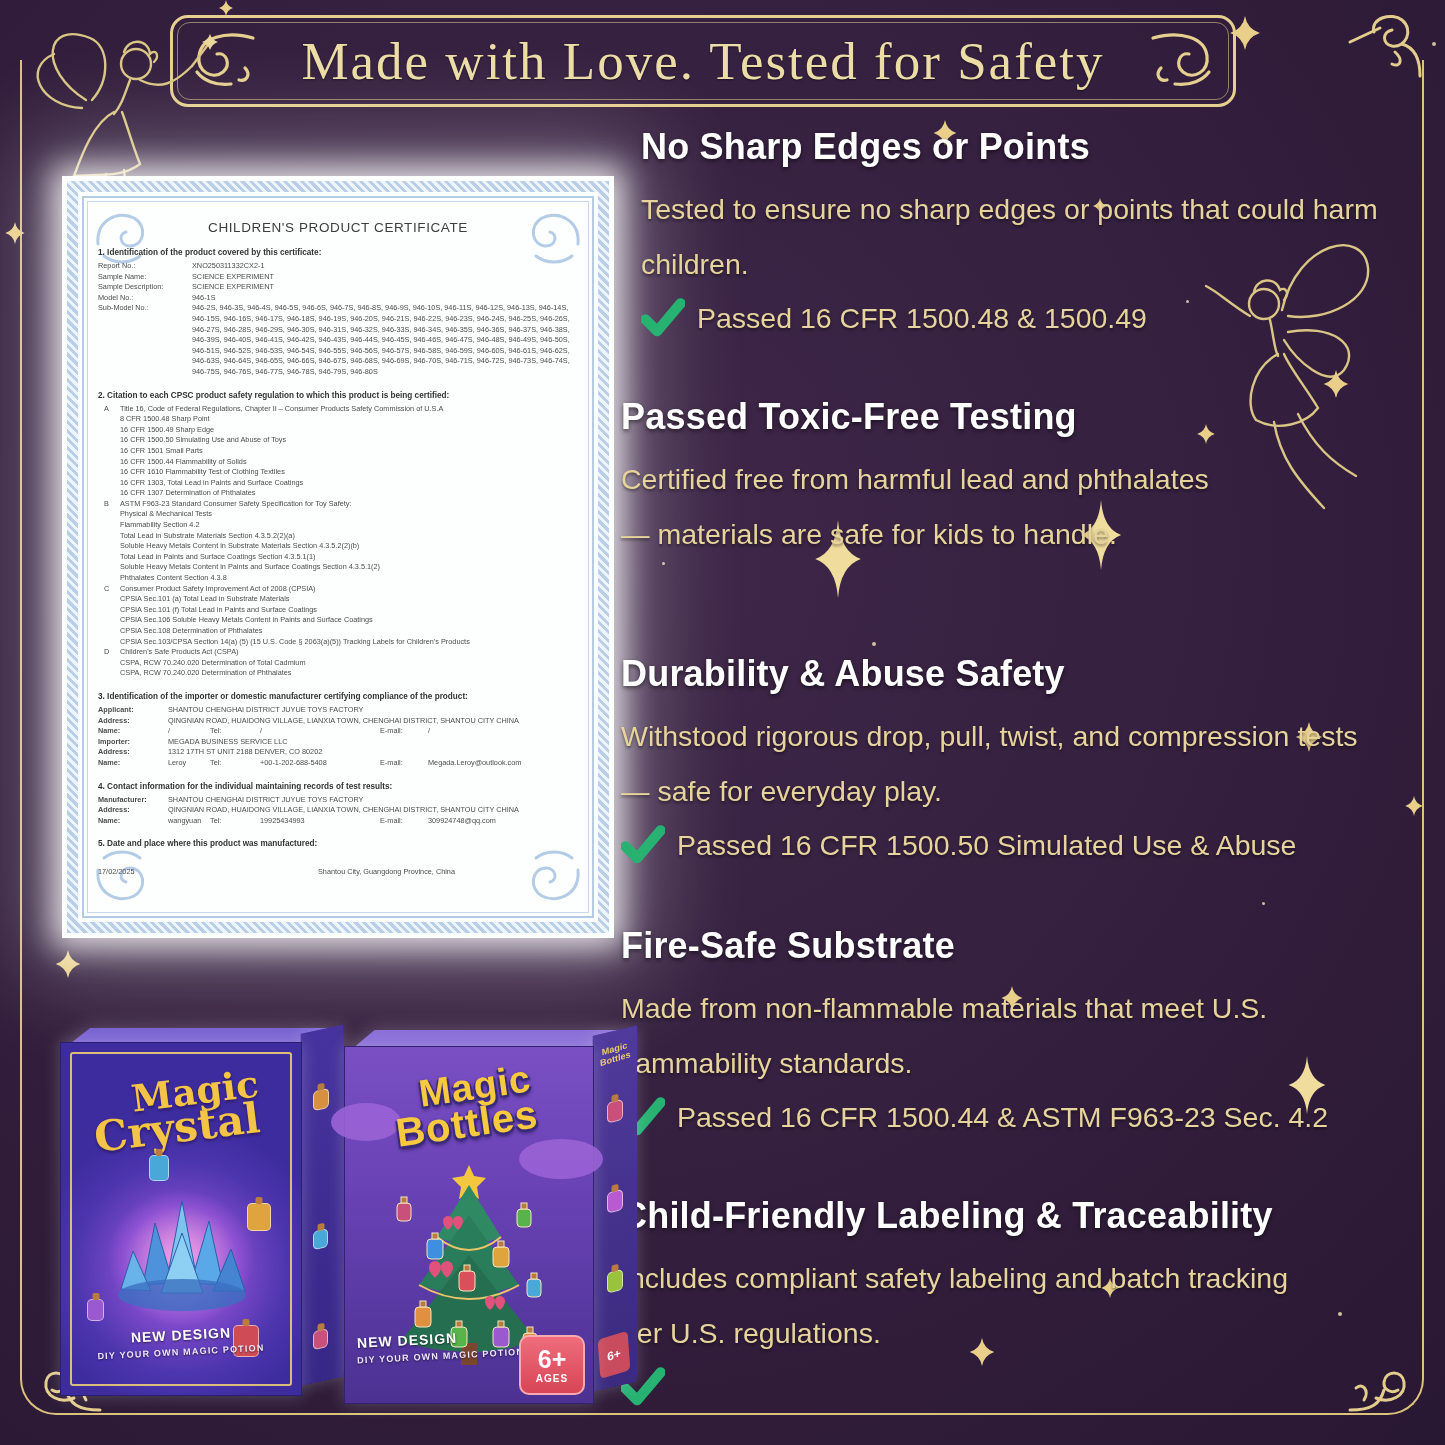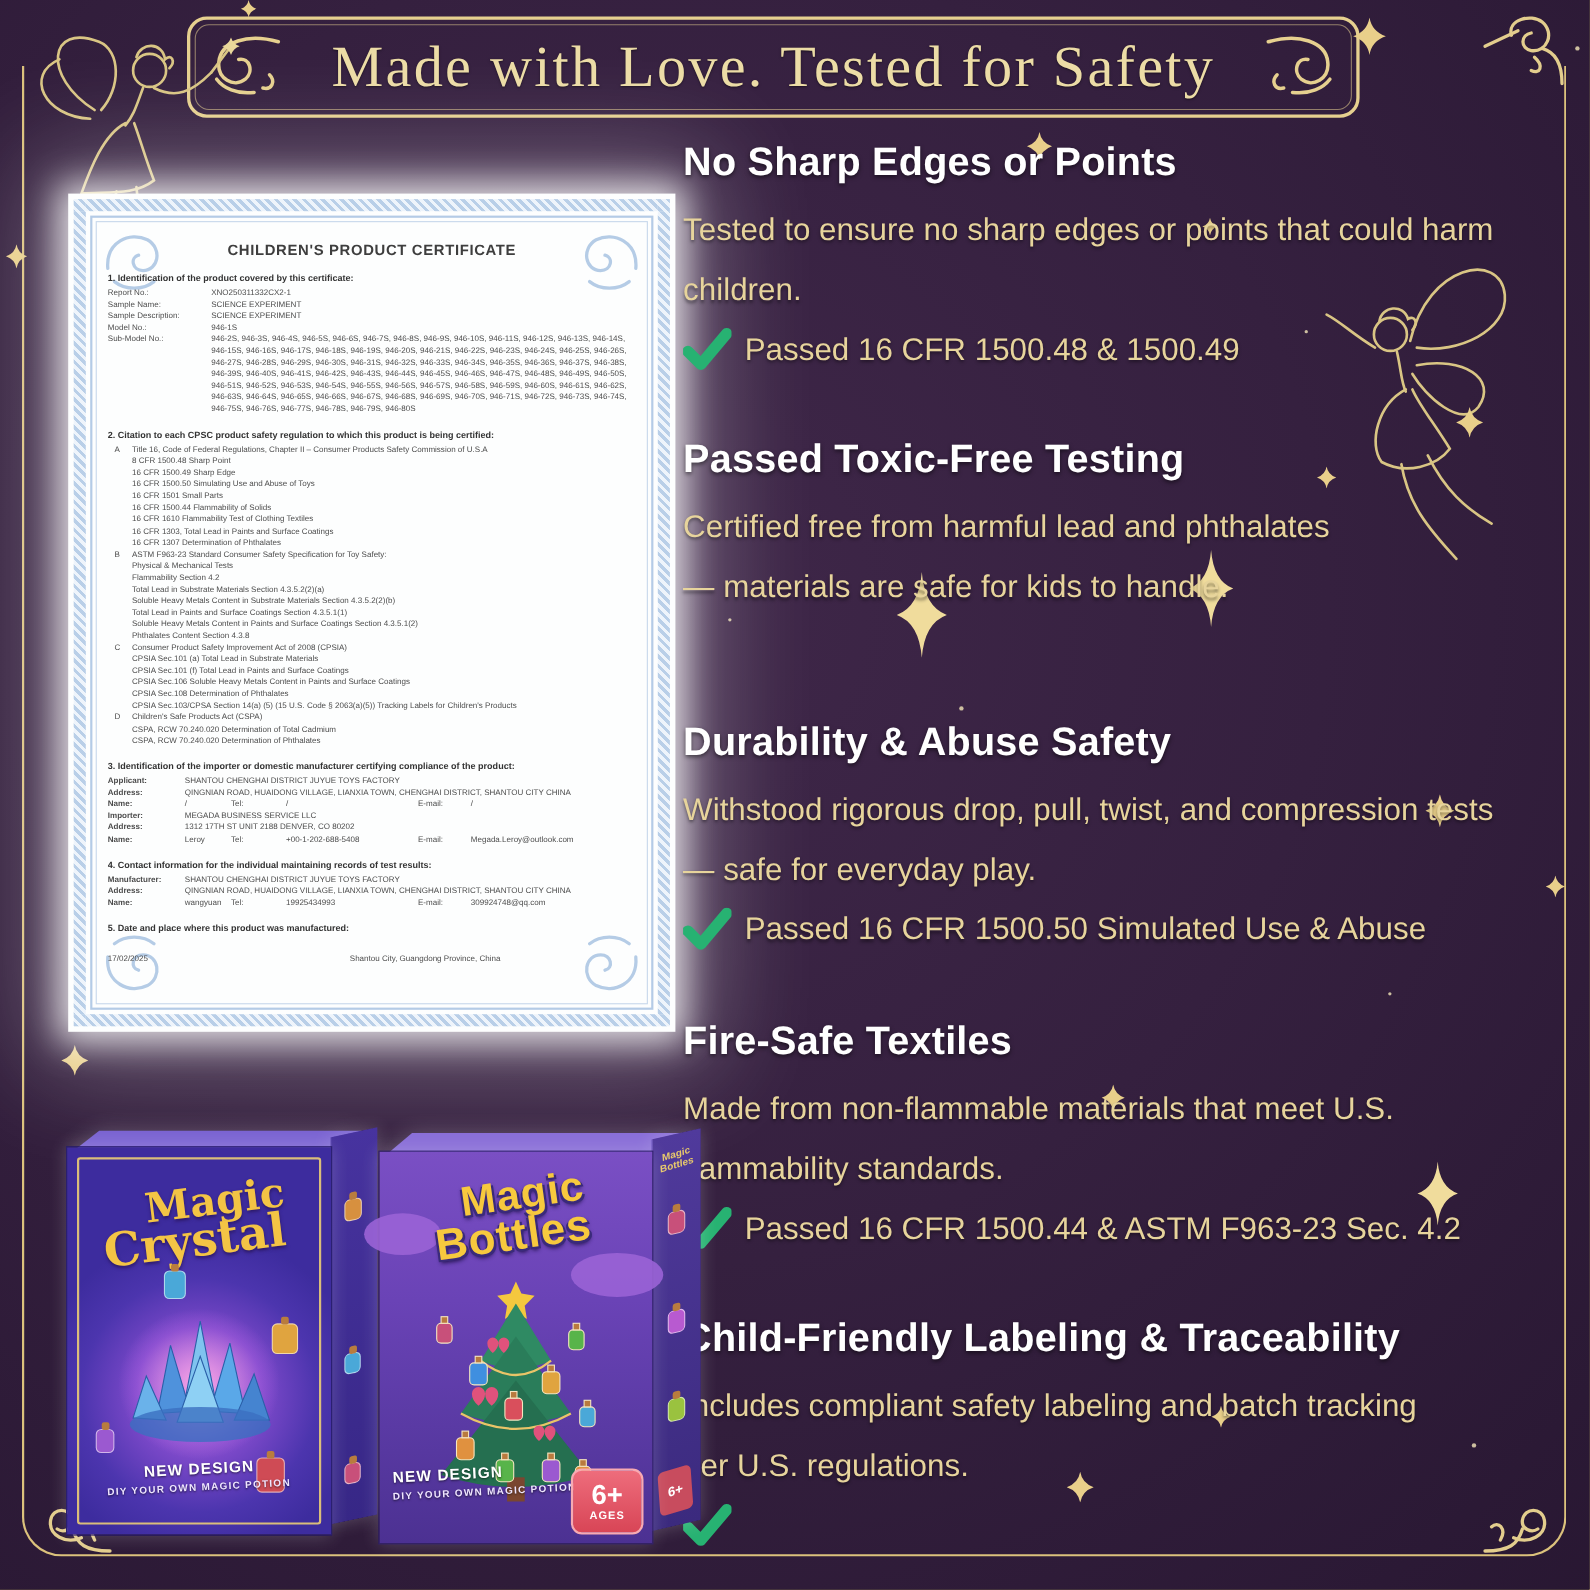--- a/index.html
+++ b/index.html
@@ -25,39 +25,39 @@
   .dot{position:absolute;border-radius:50%;background:#e9dcb2;opacity:.85;}
   
   .cert{position:absolute;left:62px;top:176px;width:552px;height:762px;background:#fdfefe;
     box-shadow:0 0 30px 10px rgba(255,255,255,.8),0 0 90px 34px rgba(255,255,255,.3);}
   .cert-band{position:absolute;inset:5px;border:11px solid transparent;
     border-image:repeating-linear-gradient(45deg,#b9cfe8 0 3px,#eef4fb 3px 6px) 11;}
   .cert-rule1{position:absolute;inset:20px;border:2px solid #b4cbe6;}
   .cert-rule2{position:absolute;inset:25px;border:1px solid #c7d8ec;}
   .cert-curl{position:absolute;opacity:.85;}
   .cert-content{position:absolute;inset:30px 36px;overflow:hidden;color:#4c4c4c;font-size:7.3px;}
-  .cert-title{text-align:center;font-weight:bold;font-size:13.5px;color:#3e3e3e;letter-spacing:.6px;margin-top:14px;}
+  .cert-title{text-align:center;font-weight:normal;font-size:13.5px;color:#3e3e3e;letter-spacing:.6px;margin-top:14px;}
   .cert-h{font-weight:bold;color:#333;font-size:8.2px;margin:13px 0 4px 0;}
   .crow{display:flex;line-height:10.6px;}
   .crow .cl{flex:0 0 88px;}
   .crow .cv{flex:1;min-width:0;}
   .crow .ctag{flex:0 0 16px;margin-left:6px;}
   .crow .cl2{flex:0 0 50px;}
   .crow .cv2{flex:0 0 120px;}
   .crow .cl3{flex:0 0 48px;}
   .crow .cv3{flex:0 0 150px;}
   .crow.s1 .cl{flex:0 0 94px;}
   .crow.s3 .cl,.crow.s4 .cl{flex:0 0 70px;font-weight:bold;}
   .s5row{display:flex;line-height:11px;margin-top:18px;}
   .s5row .s5date{flex:0 0 160px;}
   .s5row .s5place{flex:1;text-align:left;padding-left:60px;}
   
   .features{position:absolute;left:621px;top:126px;width:818px;}
   .feature{position:relative;}
-  .feature:nth-of-type(1){height:270px;}
+  .feature:nth-of-type(1){height:270px;margin-left:20px;}
   .feature:nth-of-type(2){height:257px;}
   .feature:nth-of-type(3){height:272px;}
   .feature:nth-of-type(4){height:270px;}
   .f-head{font-size:36px;font-weight:bold;color:#ffffff;letter-spacing:.2px;
     text-shadow:0 2px 4px rgba(0,0,0,.55);margin-bottom:14px;}
   .f-body{font-size:28.5px;color:#e7d49c;line-height:55px;text-shadow:0 2px 3px rgba(0,0,0,.45);}
   .f-check{display:flex;align-items:center;gap:12px;margin-top:6px;}
   .f-check-text{font-size:28.5px;color:#e7d49c;text-shadow:0 2px 3px rgba(0,0,0,.45);}
   
   .pbox{position:absolute;}
@@ -524,21 +524,21 @@
         <div class="f-body">Withstood rigorous drop, pull, twist, and compression tests</div>
         <div class="f-body">— safe for everyday play.</div>
         <div class="f-check">
           <svg class="check" width="44" height="40" viewBox="0 0 30 26">
             <polyline points="3,14 11,22 27,3" fill="none" stroke="#27b272" stroke-width="7" stroke-linecap="round" stroke-linejoin="round"></polyline>
           </svg>
           <span class="f-check-text">Passed 16 CFR 1500.50 Simulated Use &amp; Abuse</span>
         </div>
       </div>
       <div class="feature">
-        <div class="f-head">Fire-Safe Textiles</div>
+        <div class="f-head">Fire-Safe Substrate</div>
         <div class="f-body">Made from non-flammable materials that meet U.S.</div>
         <div class="f-body">flammability standards.</div>
         <div class="f-check">
           <svg class="check" width="44" height="40" viewBox="0 0 30 26">
             <polyline points="3,14 11,22 27,3" fill="none" stroke="#27b272" stroke-width="7" stroke-linecap="round" stroke-linejoin="round"></polyline>
           </svg>
           <span class="f-check-text">Passed 16 CFR 1500.44 &amp; ASTM F963-23 Sec. 4.2</span>
         </div>
       </div>
       <div class="feature">

